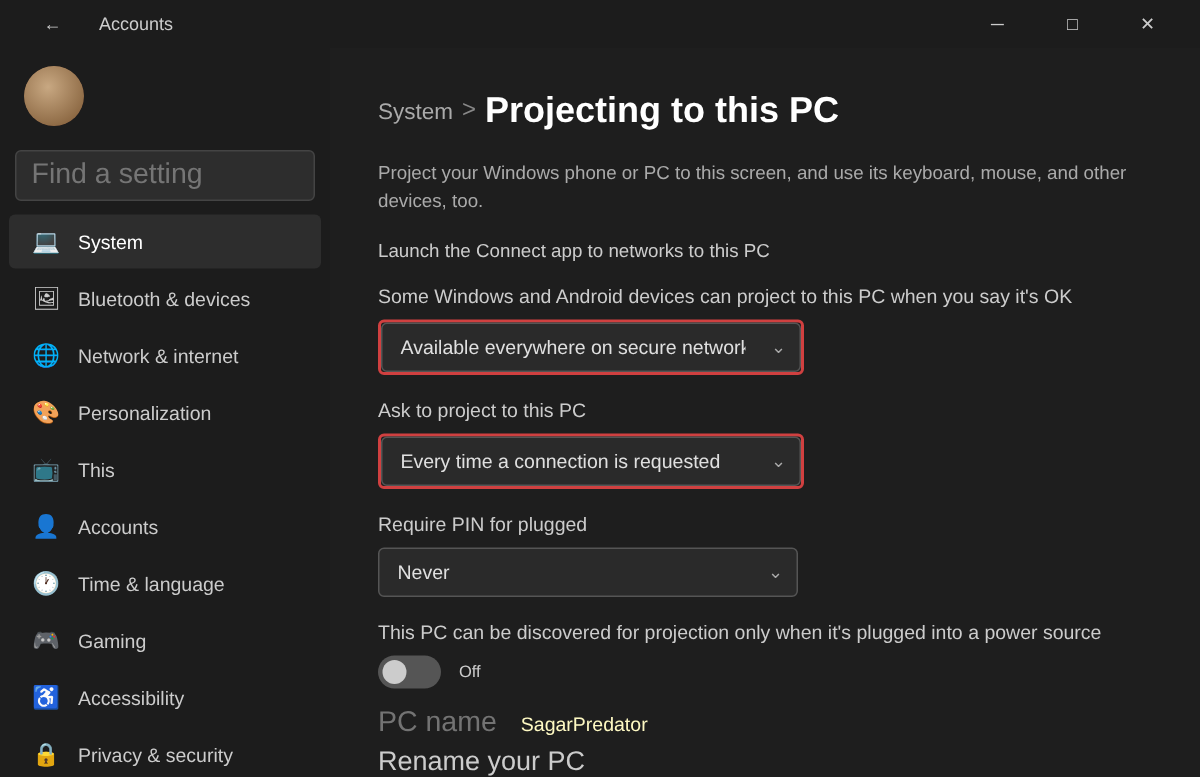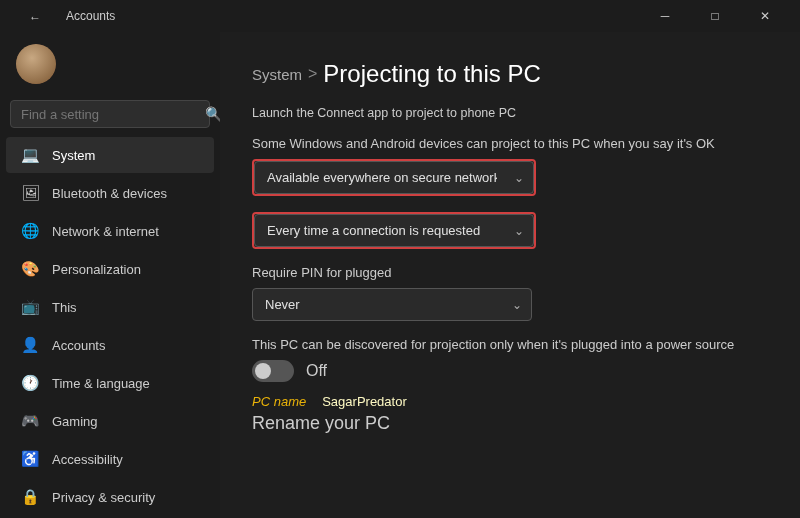--- a/index.html
+++ b/index.html
@@ -96,21 +96,21 @@
       background: #2d2d2d;
       border: 1px solid #444;
       border-radius: 4px;
       padding: 5px 10px;
       gap: 8px;
     }
     .search-input {
       background: transparent;
       border: none;
       color: #c4b5fd;
-      font-size: 13px;
+      font-size: 19px;
       outline: none;
       flex: 1;
     }
     .search-icon {
       color: #999;
       font-size: 14px;
     }
     .nav-item {
       display: flex;
       align-items: center;
@@ -154,21 +154,21 @@
     .breadcrumb-system {
       font-size: 15px;
       color: #aaa;
     }
     .breadcrumb-sep {
       font-size: 16px;
       color: #888;
     }
     .breadcrumb-title {
       font-size: 24px;
-      font-weight: 400;
+      font-weight: 700;
       color: #fff;
     }
     .desc-text {
       font-size: 12.5px;
       color: #aaa;
       margin-bottom: 16px;
       line-height: 1.5;
     }
     .section-label {
       font-size: 12.5px;
@@ -231,33 +231,32 @@
       width: 16px;
       height: 16px;
       background: #ccc;
       border-radius: 50%;
       position: absolute;
       top: 3px;
       left: 3px;
       transition: left 0.2s;
     }
     .toggle-off-label {
-      font-size: 16px;
+      font-size: 11px;
       color: #ccc;
     }
     .pc-name-row {
       display: flex;
       gap: 16px;
       align-items: baseline;
       margin-bottom: 4px;
     }
     .pc-name-label {
-      font-size: 13px;
-      color: #eab308;
-      font-style: italic;
+      font-size: 19px;
+      color: #737373;
     }
     .pc-name-value {
       font-size: 13px;
       color: #fef9c3;
     }
     .rename-link {
       font-size: 18px;
       color: #ccc;
       cursor: pointer;
     }
@@ -339,39 +338,41 @@
   </div>
 
   <div class="content">
 
     <div class="breadcrumb">
       <span class="breadcrumb-system">System</span>
       <span class="breadcrumb-sep">&gt;</span>
       <span class="breadcrumb-title">Projecting to this PC</span>
     </div>
 
-
-    <p class="section-label">Launch the Connect app to project to phone PC</p>
+    <p class="desc-text">Project your Windows phone or PC to this screen, and use its keyboard, mouse, and other devices, too.</p>
+
+    <p class="section-label">Launch the Connect app to networks to this PC</p>
 
     <div style="margin-bottom: 16px;">
       <p class="section-title">Some Windows and Android devices can project to this PC when you say it's OK</p>
       <div class="dropdown-highlighted">
         <div class="dropdown-container">
           <select class="dropdown-select">
             <option>Available everywhere on secure networks</option>
             <option>Available everywhere</option>
             <option>Only when connected to a power source</option>
             <option>Always off</option>
           </select>
           <span class="dropdown-arrow">⌄</span>
         </div>
       </div>
     </div>
 
     <div style="margin-bottom: 16px;">
+      <p class="section-title">Ask to project to this PC</p>
       <div class="dropdown-highlighted">
         <div class="dropdown-container">
           <select class="dropdown-select">
             <option>Every time a connection is requested</option>
             <option>First time only</option>
           </select>
           <span class="dropdown-arrow">⌄</span>
         </div>
       </div>
     </div>

